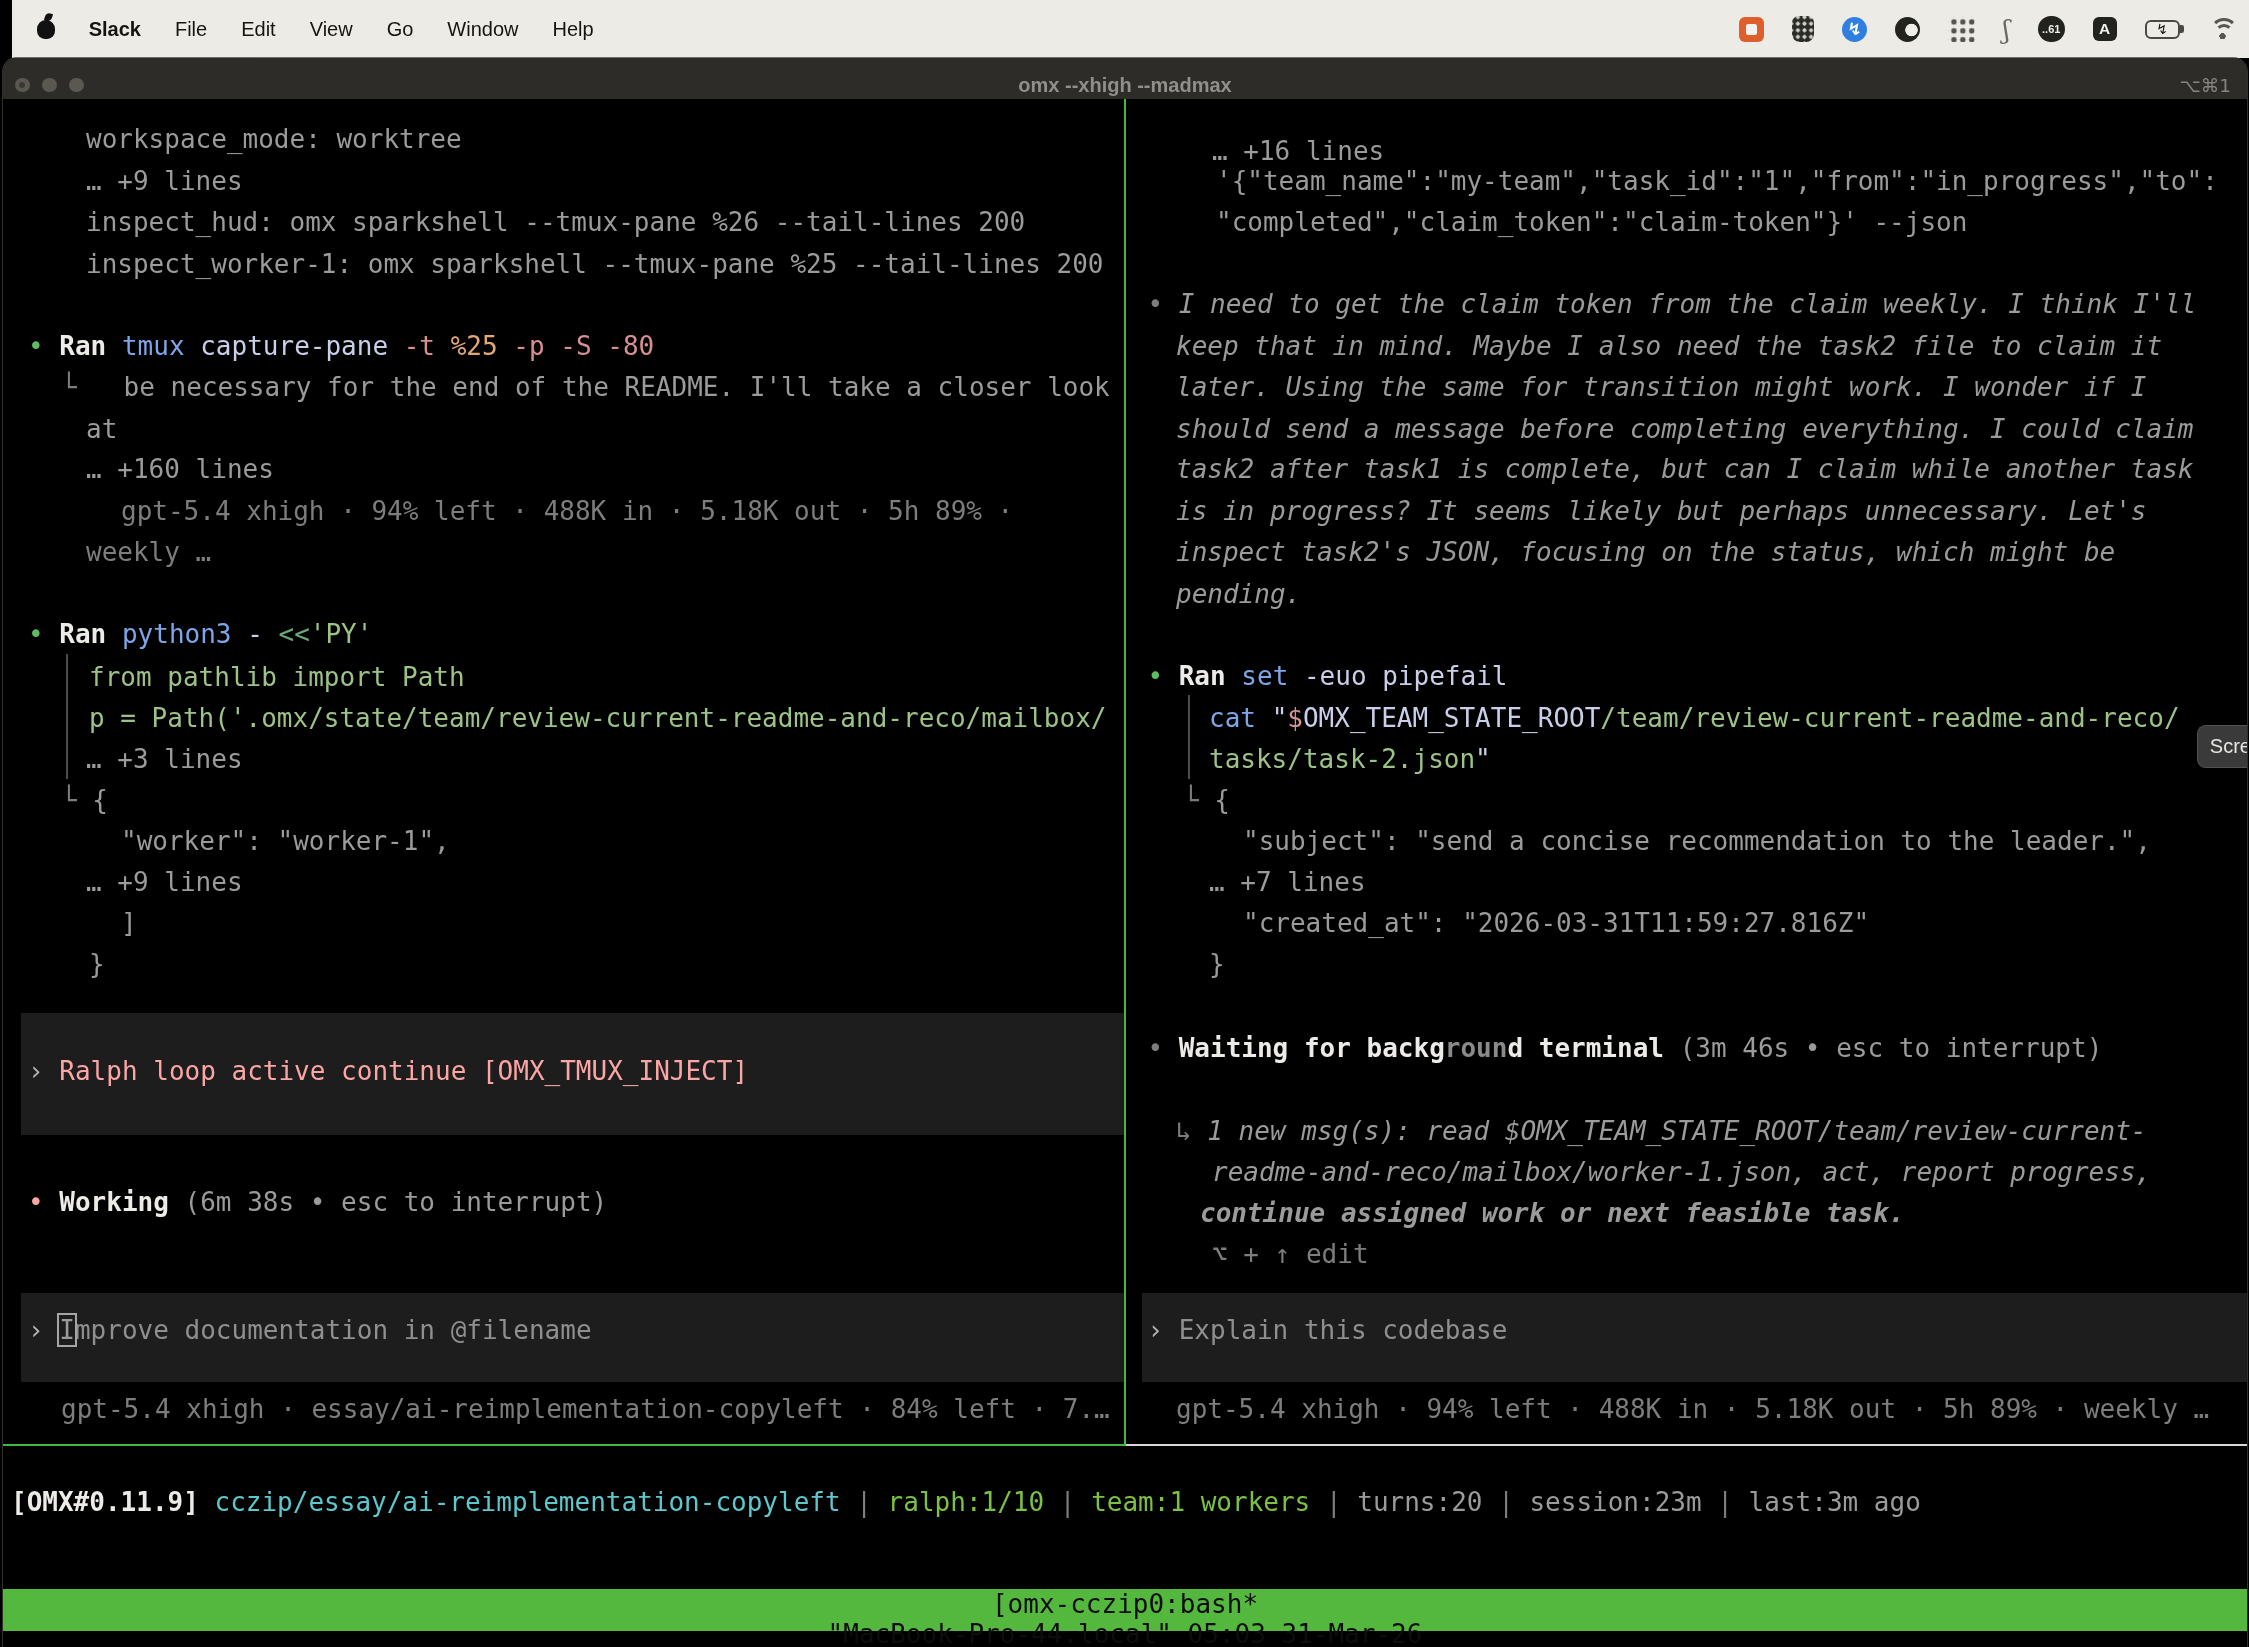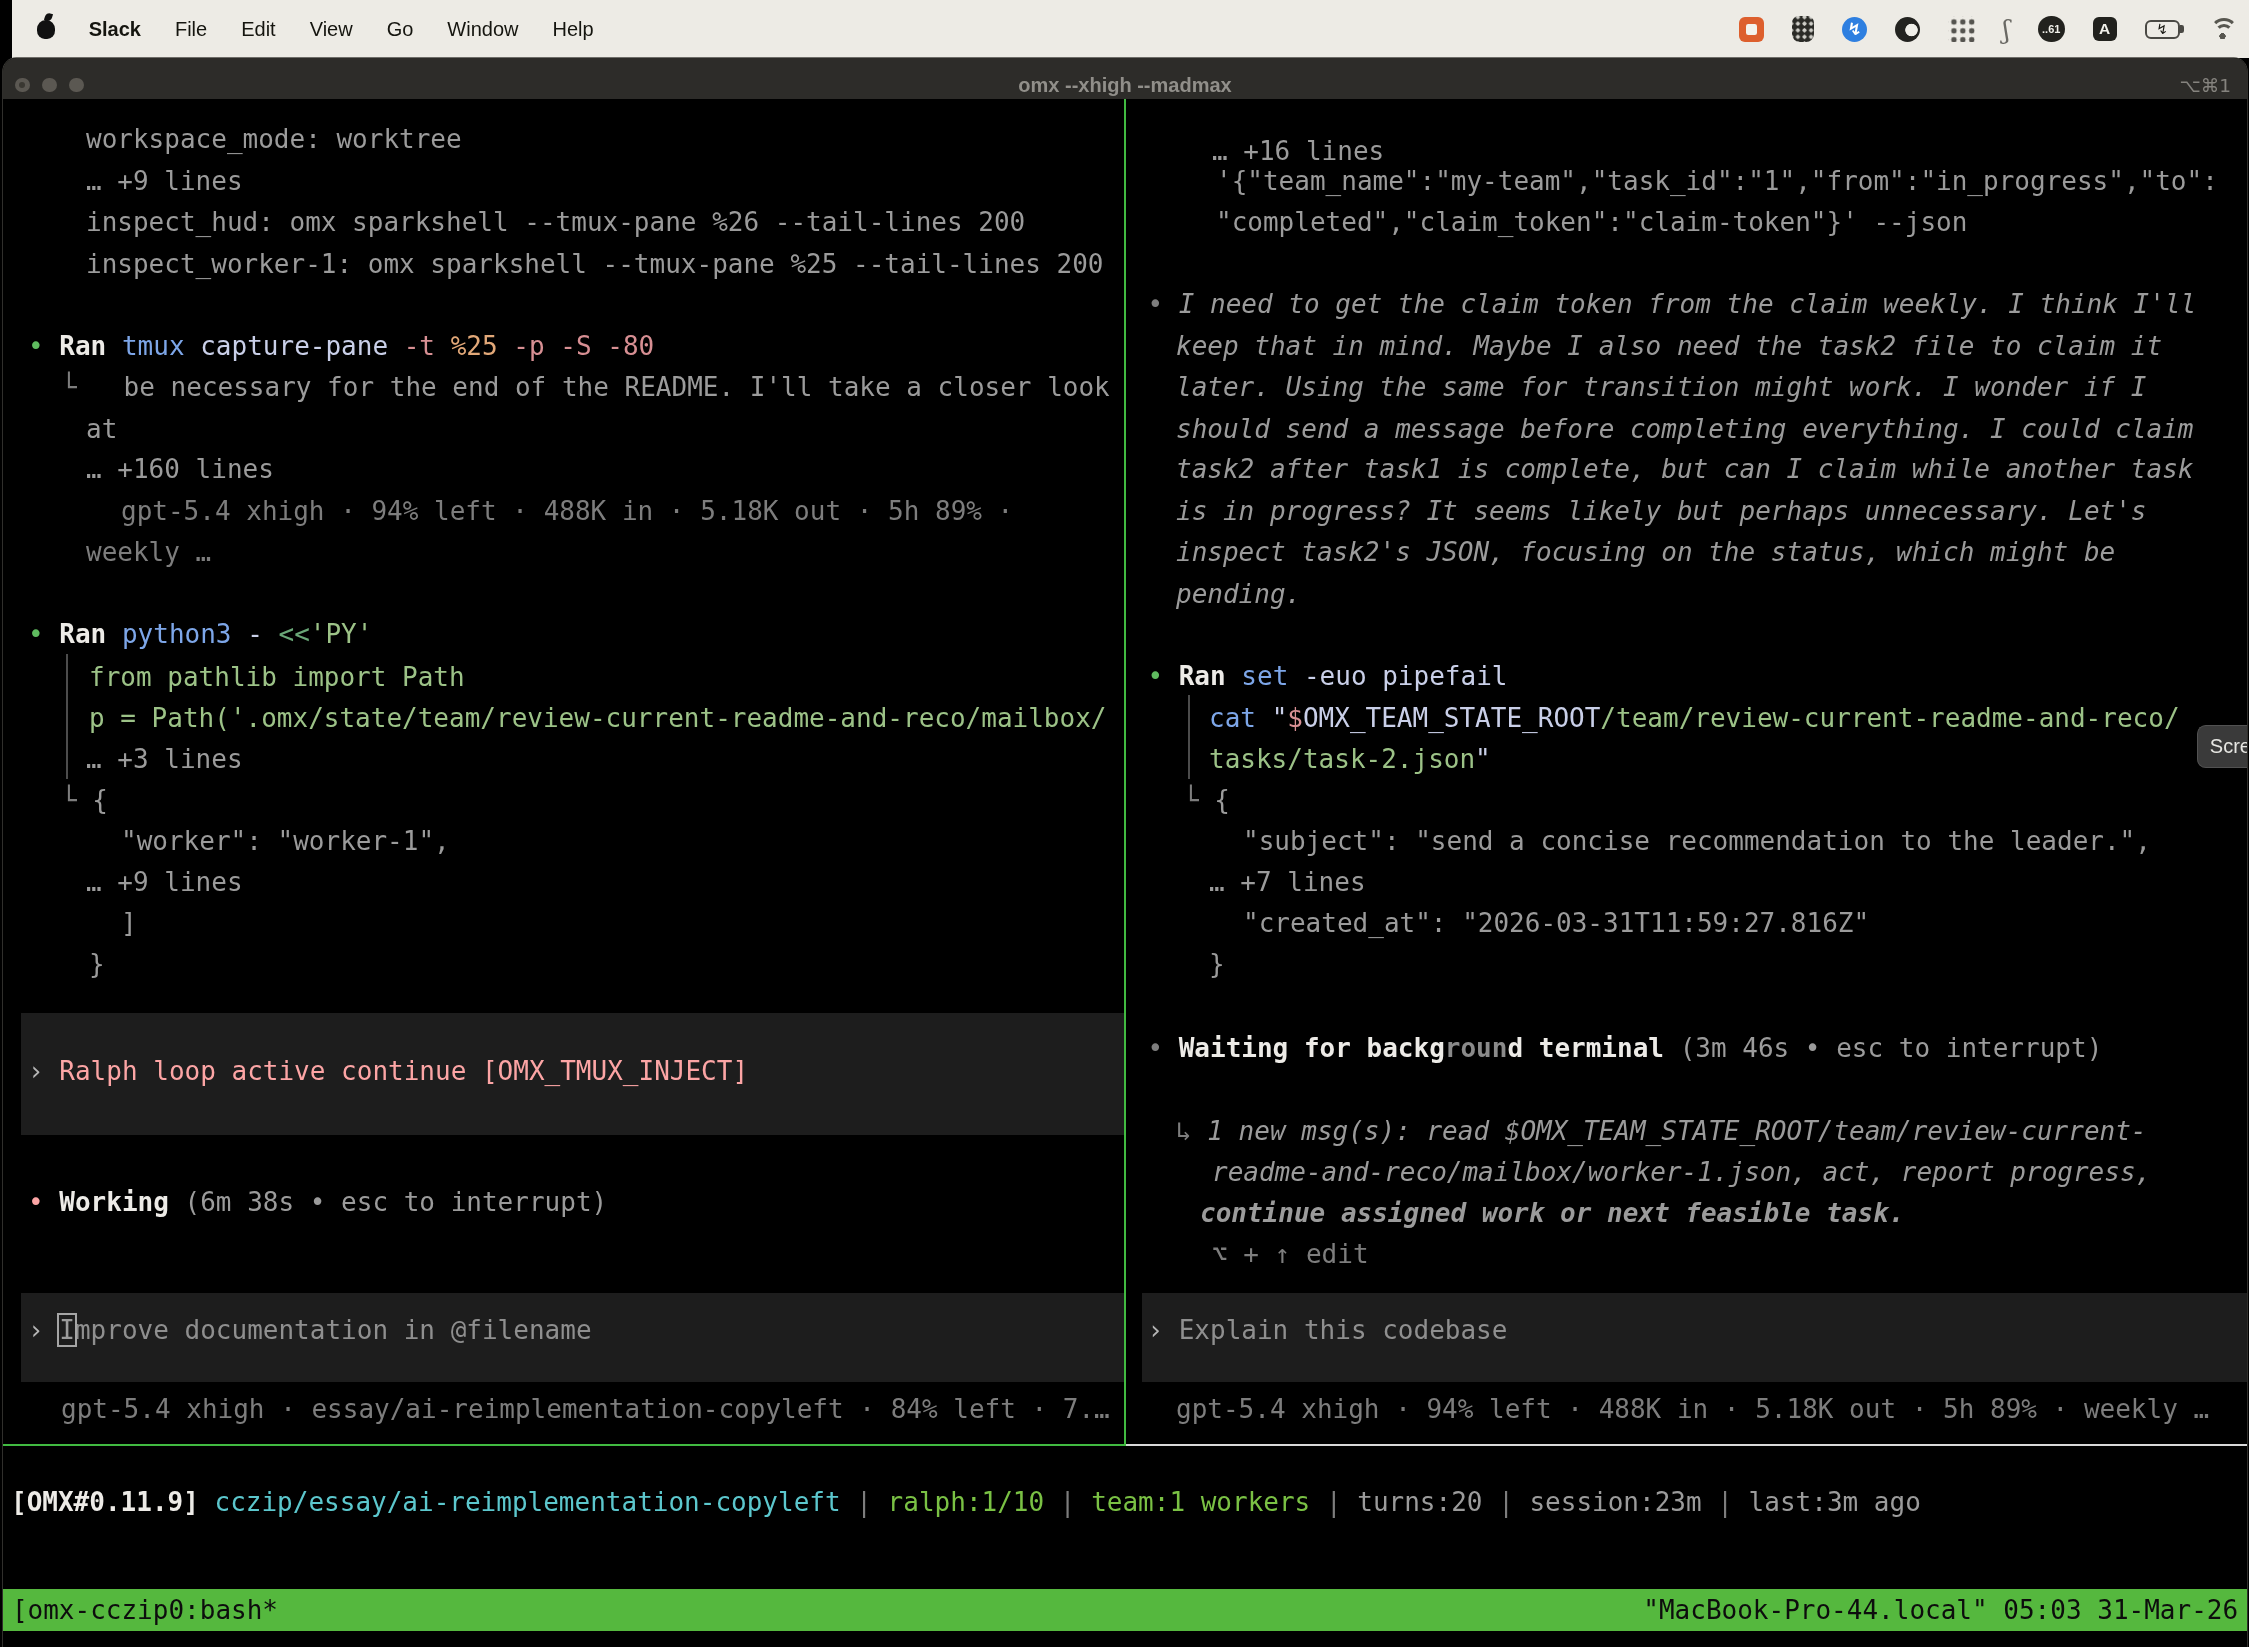--- a/index.html
+++ b/index.html
@@ -95,21 +95,21 @@
   #spine-right{left:62px;top:596px;height:84px;}
 
   .tooltip{position:absolute;left:2194px;top:626px;height:41px;z-index:6;
            background:#3a3a3a;border:0.7px solid #525252;border-right:none;
            border-radius:8.9px 0 0 8.9px;color:#e6e6e2;font-size:20px;
            font-family:"Liberation Sans","DejaVu Sans",sans-serif;
            display:flex;align-items:center;padding:0 7.4px 0 11.8px;}
 
   .tmuxbar{position:absolute;left:0;right:0;top:1490px;height:42px;background:#55b83e;
            color:#0d0d0d;display:flex;justify-content:space-between;align-items:center;
-           padding:0 8.9px;font-size:26px;z-index:3;}
+           padding:0 8.9px;font-size:26px;z-index:3;flex-direction:column;}
 </style>
 </head>
 <body>
 
 <div class="menubar">
   <div class="mb-left">
     <span class="apple"></span>
     <span class="app-name">Slack</span>
     <span id="menu-items" style="display:flex;gap:34px;">
         <span class="menu-item">File</span>

